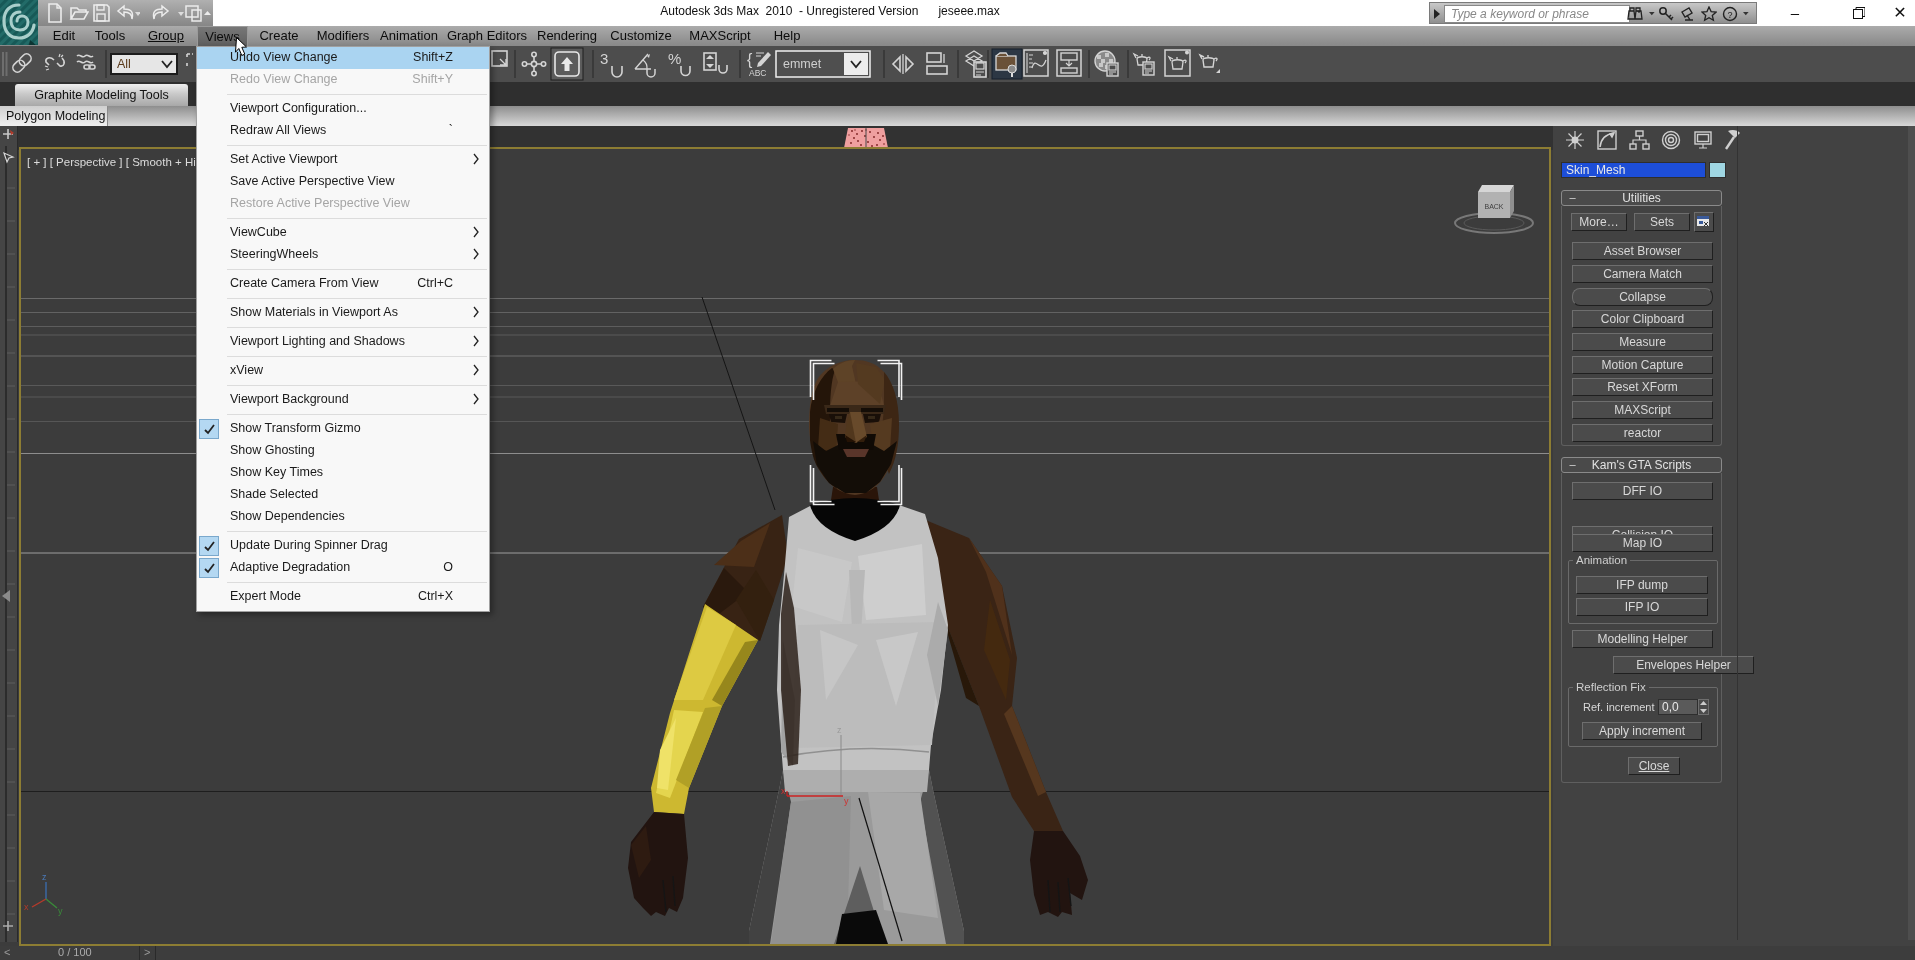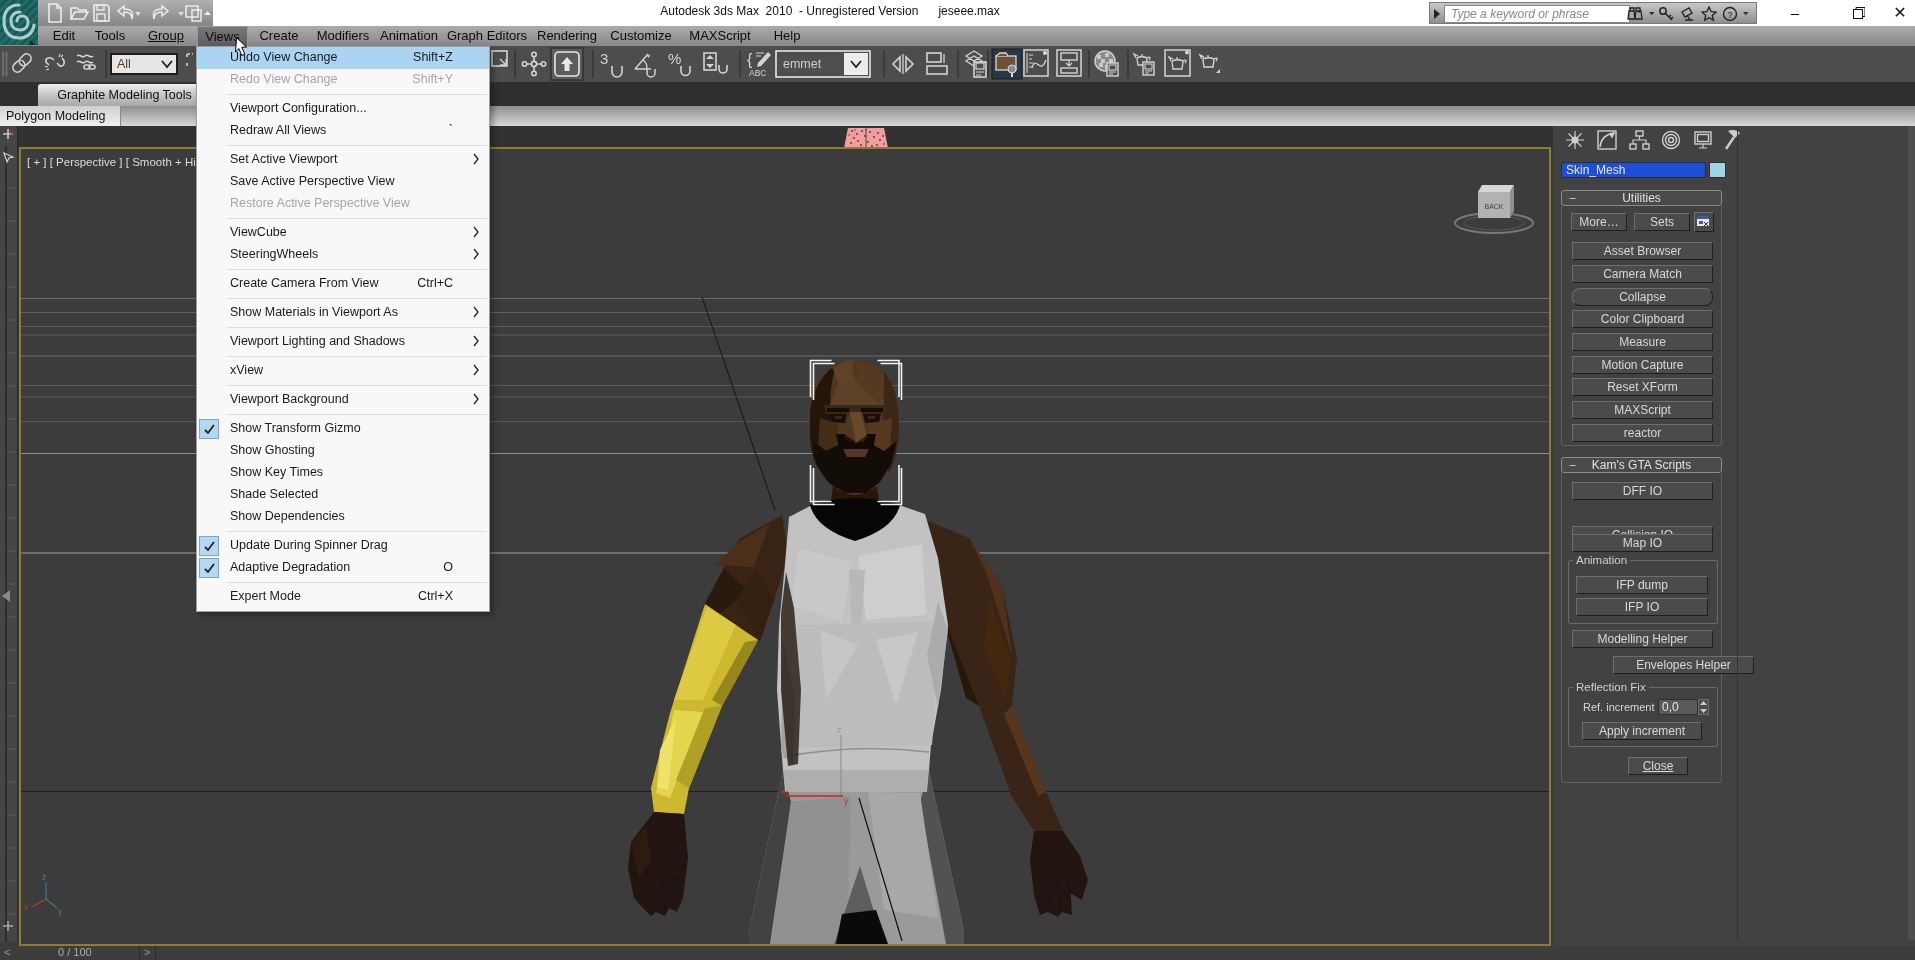--- a/index.html
+++ b/index.html
@@ -279,24 +279,24 @@
             <path d="M7 12c0-3 11-3 11 0l-1 7H8zM6 11l-2-4 4 2M18 11c3-2 4 0 2 2M12 7v2" stroke-width="1.3"></path>
           </g>
         <g transform="translate(1198,5)">
             <path d="M5 9c0-3 11-3 11 0M5 9l1 7h9l1-7M4 8L2 4l4 2M16 8c3-2 4 0 2 2M10 4v2" stroke-width="1.4"></path>
             <path d="M18 22l4-4v4z" fill="#d4d4d4" stroke="none"></path>
           </g>
       </g>
     </svg>
   </div>
   <div class="abs" id="ribbon1">
-    <div style="position:absolute;left:15px;top:2px;width:173px;height:22px;background:linear-gradient(180deg,#efefef,#c9c9c9 45%,#a8a8a8);border-radius:3px 3px 0 0;color:#111;font-size:12.5px;text-align:center;line-height:22px;margin-left:23px;">Graphite Modeling Tools</div>
+    <div style="position:absolute;left:15px;top:2px;width:173px;height:22px;background:linear-gradient(180deg,#efefef,#c9c9c9 45%,#a8a8a8);border-radius:3px 3px 0 0;color:#111;font-size:12.5px;text-align:center;line-height:22px;">Graphite Modeling Tools</div>
   </div>
   <div class="abs" id="ribbon2">
-    <div style="position:absolute;left:0;top:0;width:121px;height:20px;background:linear-gradient(180deg,#cfcfcf,#f0f0f0);border-right:1px solid #8a8a8a;color:#111;font-size:12.5px;line-height:20px;padding-left:6px;box-sizing:border-box;">Polygon Modeling</div>
+    <div style="position:absolute;left:0;top:0;width:108px;height:20px;background:linear-gradient(180deg,#cfcfcf,#f0f0f0);border-right:1px solid #8a8a8a;color:#111;font-size:12.5px;line-height:20px;padding-left:6px;box-sizing:border-box;">Polygon Modeling</div>
   </div>
   <div class="abs" style="left:0;top:143px;width:1553px;height:5px;background:#414141;"></div>
   <div class="abs" id="darkband">
     <svg style="position:absolute;left:843px;top:1px" width="46" height="22" viewBox="0 0 46 22">
       <path d="M5 1h36l4 20H1z" fill="#ef9f9f"></path>
       <g fill="#7a1f1f">
         <circle cx="9" cy="4" r="0.9"></circle>
           <circle cx="14" cy="7" r="0.9"></circle>
           <circle cx="11" cy="11" r="0.9"></circle>
           <circle cx="8" cy="16" r="0.9"></circle>
@@ -543,21 +543,21 @@
     <div class="grp" style="left:15px;top:561px;width:148px;height:58px;"></div>
     <div class="grplbl" style="left:20px;top:555px;">Reflection Fix</div>
     <div style="position:absolute;left:30px;top:575px;color:#d8d8d8;font-size:11px;">Ref. increment</div>
     <div style="position:absolute;left:105px;top:573px;width:40px;height:16px;background:#5a5a5a;border:1px solid #2e2e2e;color:#e8e8e8;font-size:12px;line-height:14px;padding-left:3px;box-sizing:border-box;">0,0</div>
     <div style="position:absolute;left:145px;top:573px;width:11px;height:16px;background:#4b4b4b;border:1px solid #6e6e6e;box-sizing:border-box;">
       <svg width="9" height="14" viewBox="0 0 9 14">
           <path d="M4.5 1L8 5H1zM4.5 13L1 9h7z" fill="#ccc"></path>
         </svg>
     </div>
     <div class="rbtn" style="top:596px;left:29px;width:120px;">Apply increment</div>
-    <div class="rbtn" style="top:631px;left:75px;width:60px;text-decoration:underline;">Close</div>
+    <div class="rbtn" style="top:631px;left:75px;width:52px;text-decoration:underline;">Close</div>
     <div style="position:absolute;left:184px;top:0;width:1px;height:814px;background:#333;"></div>
     <div style="position:absolute;left:355px;top:0;width:7px;height:814px;background:#4e4e4e;"></div>
   </div>
   <div class="abs" id="bottombar">
     <div style="position:absolute;left:4px;top:0px;color:#9a9a9a;font-size:11px;">&lt;</div>
     <div style="position:absolute;left:58px;top:0px;color:#ababab;font-size:11px;">0 / 100</div>
     <div style="position:absolute;left:139px;top:0;width:1px;height:14px;background:#2a2a2a;"></div>
     <div style="position:absolute;left:144px;top:0px;color:#9a9a9a;font-size:11px;">&gt;</div>
     <div style="position:absolute;left:155px;top:0;width:1px;height:14px;background:#2a2a2a;"></div>
   </div>

